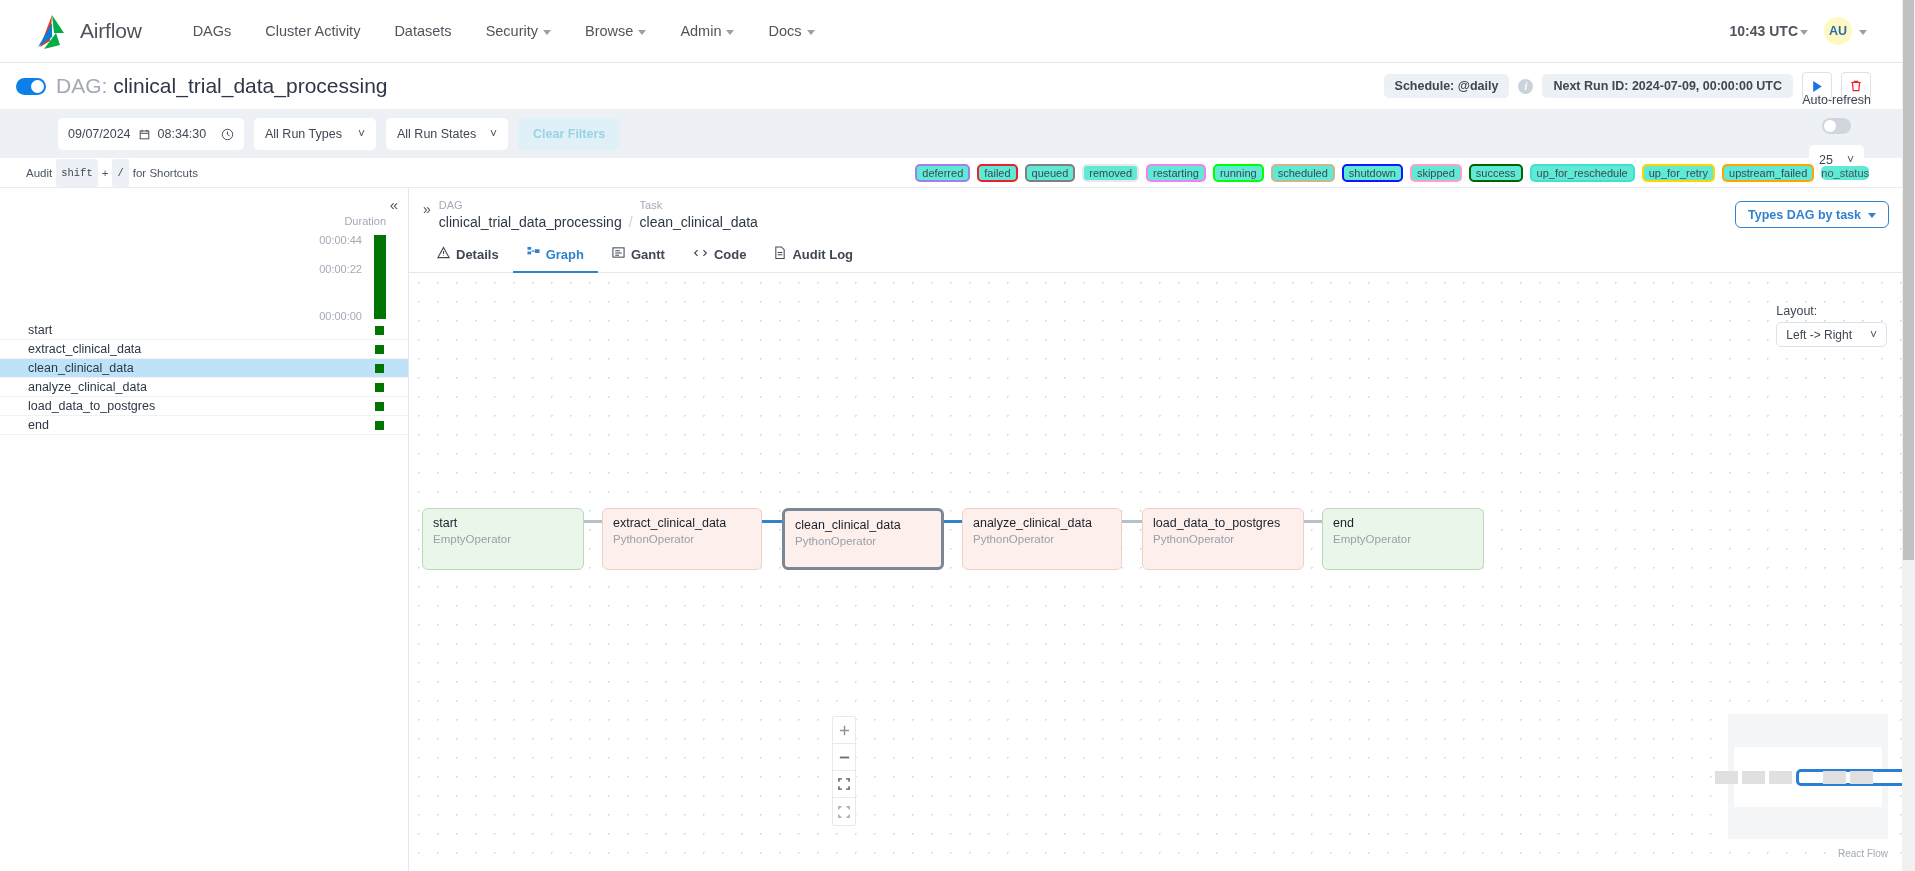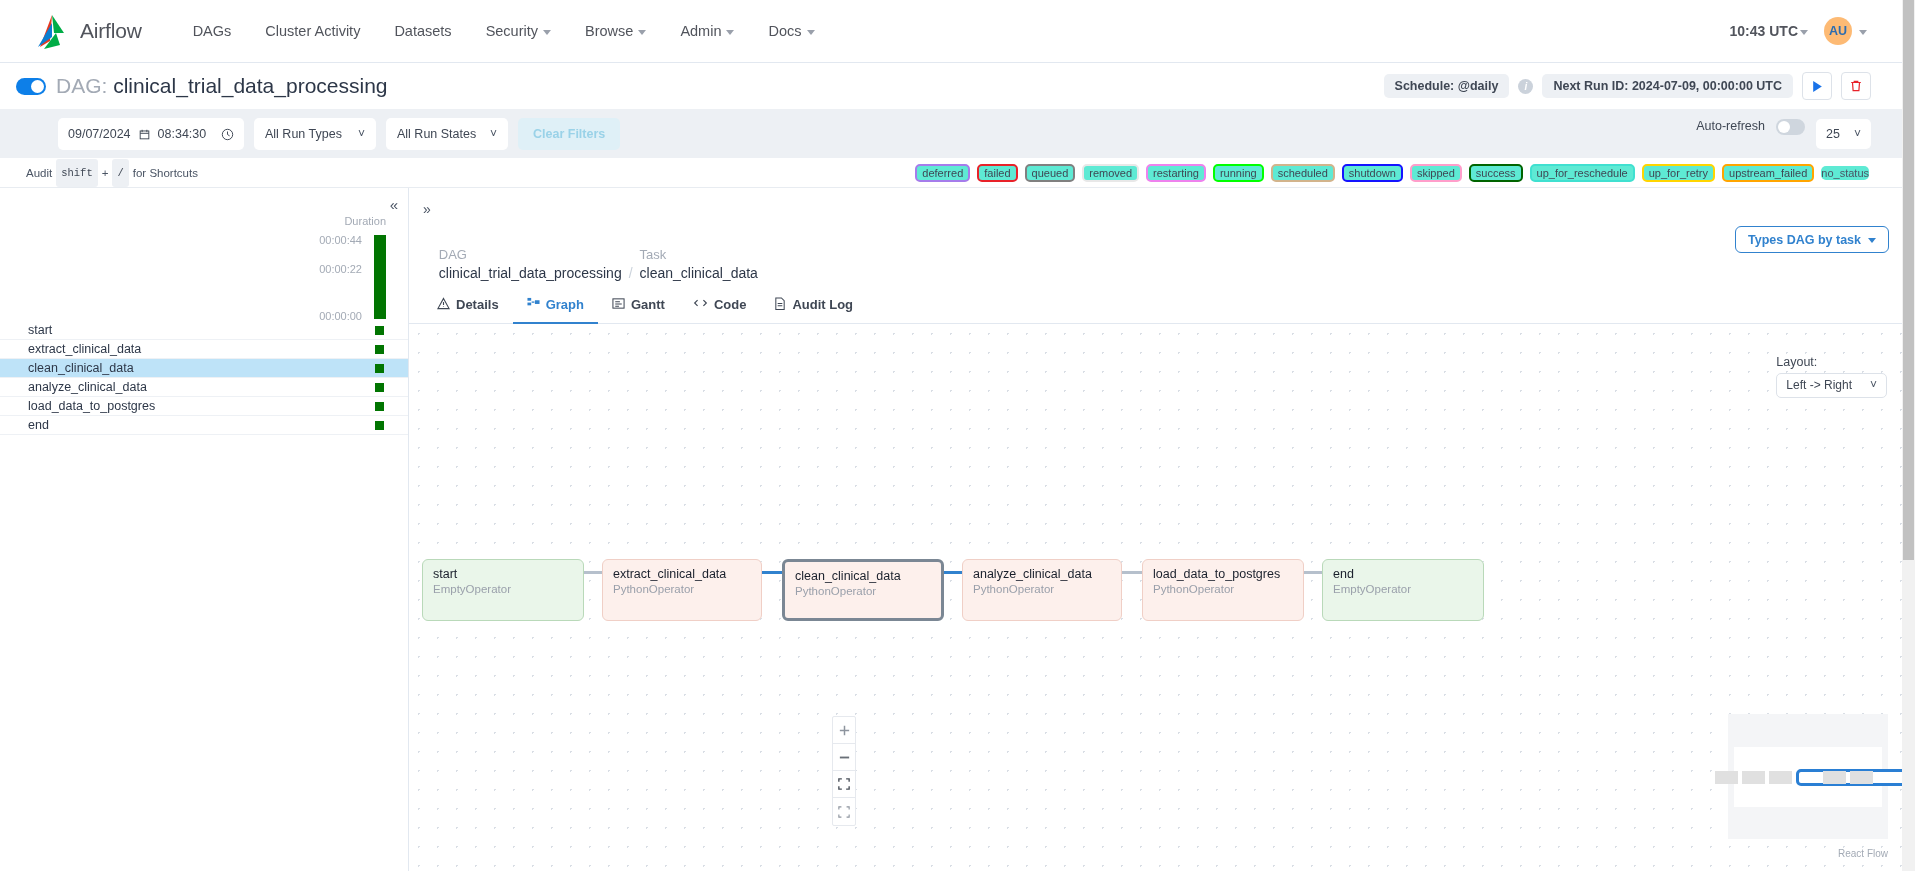--- a/index.html
+++ b/index.html
@@ -33,21 +33,21 @@
     display:flex; align-items:center; gap:5px; white-space:nowrap;
   }
   .caret-down {
     width:0;height:0;border-left:4px solid transparent;border-right:4px solid transparent;
     border-top:5px solid #9aa0ab; display:inline-block; margin-top:2px;
   }
   .nav-right { margin-left:auto; display:flex; align-items:center; gap:16px; padding-right:22px;}
   .clock { font-size:14px; color:#51545c; display:flex; align-items:center; gap:2px; font-weight:600;}
   .avatar-wrap { display:flex; align-items:center; gap:7px;}
   .avatar {
-    width:28px;height:28px;border-radius:50%;background:#fdba74;color:#2b6cb0;
+    width:28px;height:28px;border-radius:50%;background:#fef9c3;color:#2b6cb0;
     display:flex;align-items:center;justify-content:center;font-size:12.5px;font-weight:700;
   }
 
   
   .dag-header {
     height: 47px; display:flex; align-items:center; padding: 0 26px 0 16px;
     border-bottom:1px solid #edf0f4;
   }
   .toggle {
     width:30px;height:17px;border-radius:9px;background:#0d7fe8;position:relative;cursor:pointer;
@@ -83,21 +83,21 @@
   }
   .sel {
     background:#fff;border-radius:5px;height:32px;display:flex;align-items:center;
     padding:0 11px;font-size:12.5px;color:#3f4754;min-width:122px;justify-content:space-between;gap:12px;cursor:pointer;
   }
   .chev { color:#4a5464; font-size:12px; line-height:1; }
   .clear-filters {
     background:#dff0f7; color:#9ad2e8; border-radius:5px;height:32px;
     display:flex;align-items:center;padding:0 15px;font-size:12.5px;font-weight:700;cursor:pointer;
   }
-  .filter-right { margin-left:auto;display:flex;gap:11px;padding-right:18px;}
+  .filter-right { margin-left:auto;display:flex;align-items:center;gap:11px;padding-right:18px;flex-direction:column;}
   .ar-label{font-size:12.5px;color:#3f4754;}
   .ar-toggle{width:29px;height:16px;border-radius:8px;background:#cfd6de;position:relative;cursor:pointer;}
   .ar-toggle::after{content:"";position:absolute;top:2px;left:2px;width:12px;height:12px;border-radius:50%;background:#fff;}
   .num-sel{
     background:#fff;border-radius:5px;height:30px;display:flex;align-items:center;
     padding:0 10px;font-size:12.5px;color:#3f4754;min-width:55px;justify-content:space-between;gap:10px;cursor:pointer;
   }
 
   
   .legend-row{
@@ -133,21 +133,21 @@
     border-bottom:1px solid #eef1f5;font-size:12.5px;color:#2d3748;cursor:pointer;
   }
   .task-row.selected{background:#bee3f8;}
   .task-sq{margin-left:auto;width:9px;height:9px;background:#017501;}
 
   
   .right-panel{flex:1;display:flex;flex-direction:column;min-width:0;position:relative;}
   .breadcrumb-bar{display:flex;align-items:flex-start;padding:10px 14px 8px 14px;gap:8px;}
   .expand-btn{color:#4a5464;font-size:14px;cursor:pointer;line-height:1;padding-top:4px;}
   .crumbs{display:flex;gap:7px;align-items:flex-end;}
-  .crumb-block .crumb-kind{font-size:13px;color:#a3aab5;display:block;line-height:1.35;margin-top:48px;}
+  .crumb-block .crumb-kind{font-size:11px;color:#a3aab5;display:block;line-height:1.35;}
   .crumb-block .crumb-val{font-size:14px;color:#2d3748;display:block;line-height:1.3;cursor:pointer;}
   .crumb-sep{font-size:14px;color:#cbd2db;padding-bottom:1px;}
   .filter-dag-btn{
     margin-left:auto;margin-right:12px;border:1px solid #3182ce;color:#3182ce;background:#fff;
     border-radius:6px;height:27px;display:flex;align-items:center;padding:0 12px;gap:7px;
     font-size:12.5px;font-weight:700;cursor:pointer;align-self:center;
   }
   .tabs{display:flex;align-items:center;gap:0;padding:0 14px;border-bottom:1px solid #e2e8f0;}
   .tab{
     display:flex;align-items:center;gap:6px;padding:7px 14px 9px 14px;font-size:13px;font-weight:700;

